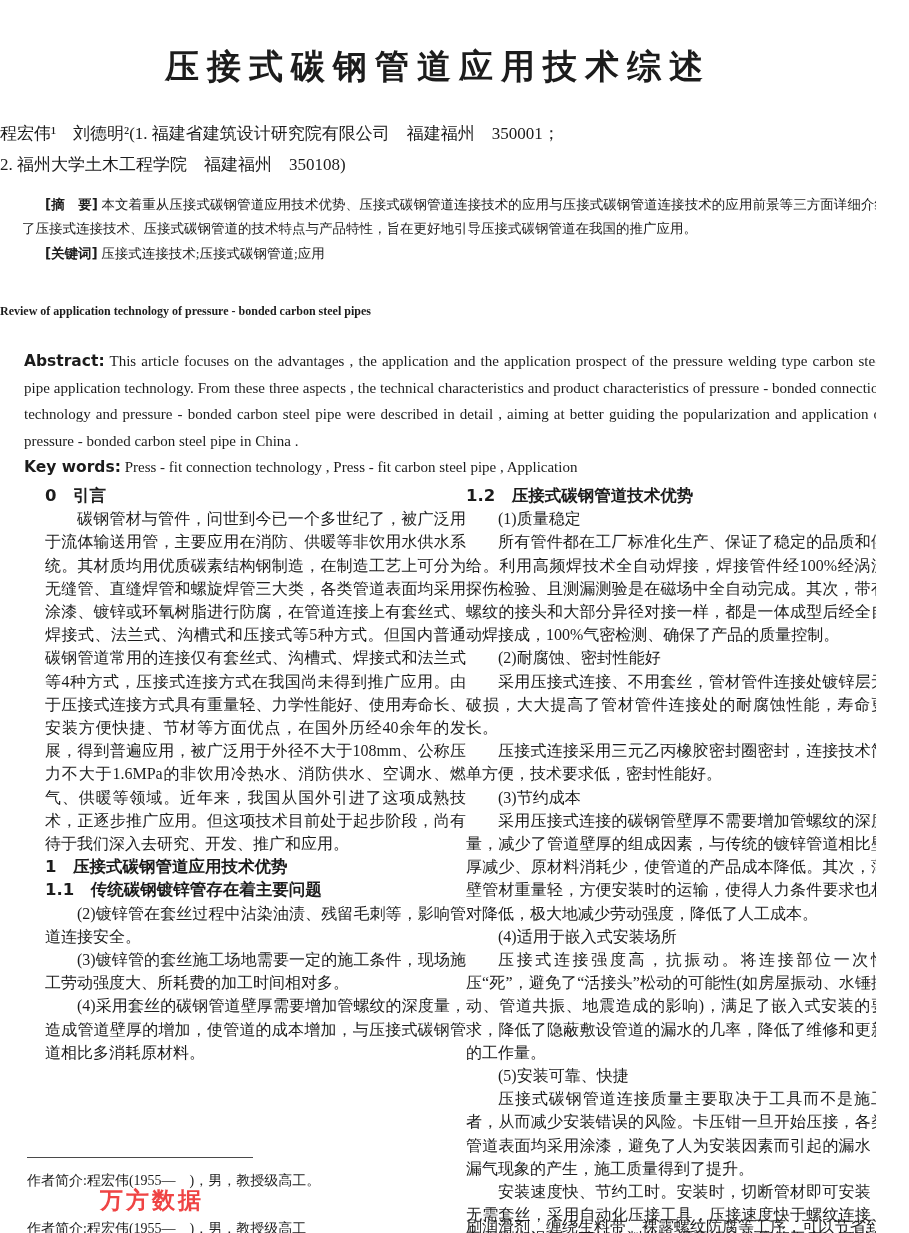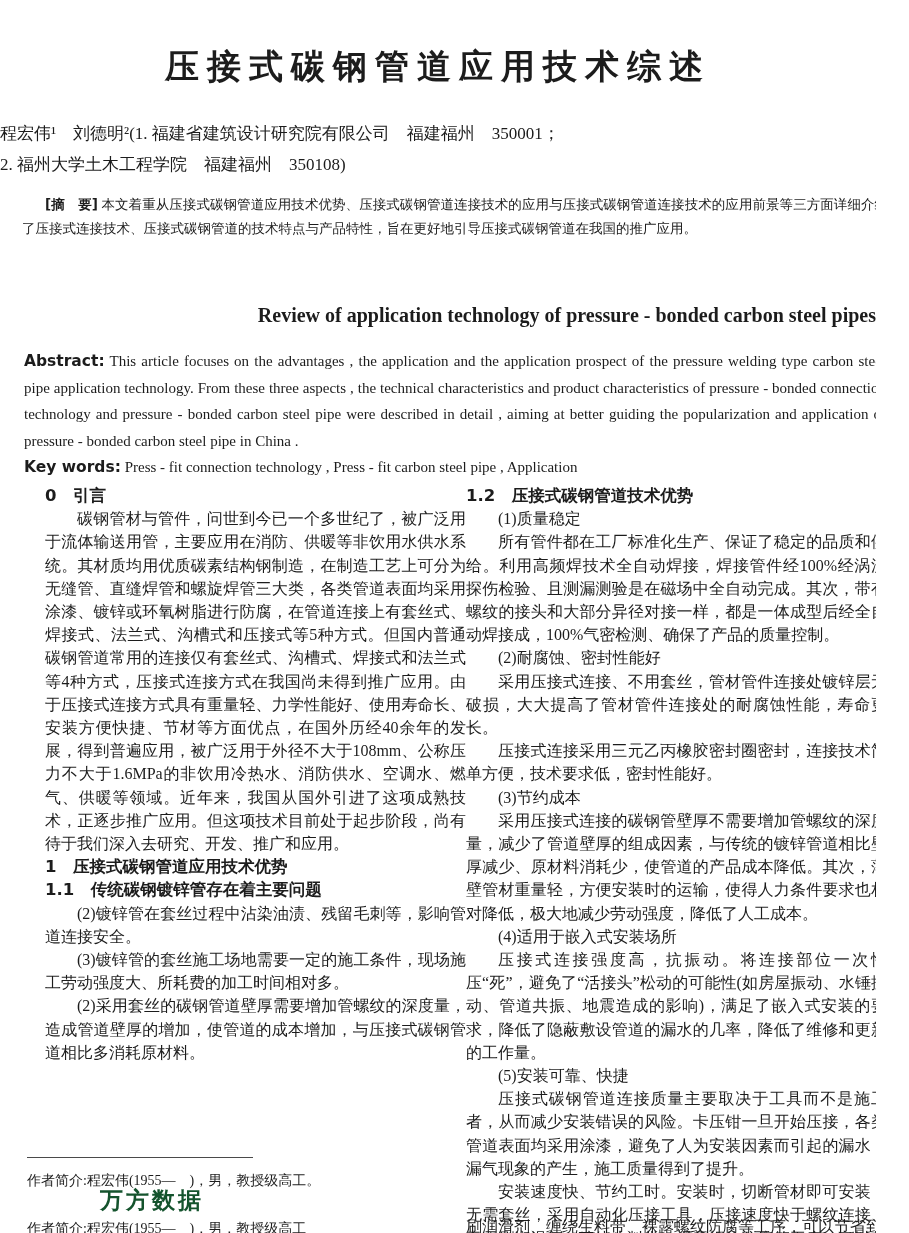--- a/index.html
+++ b/index.html
@@ -26,21 +26,21 @@
     position:absolute; top:192px; left:22px; width:866px;
     font-size:13.5px; line-height:24px; text-align:justify;
   }
   .abs-block p { margin:0; text-indent:1.7em; }
   .zh-label {
     font-weight:bold;
     font-family:"DejaVu Sans","Liberation Sans",sans-serif;
   }
   .en-title {
     position:absolute; top:304px; left:0; right:0;
-    text-align:right; font-size:20px; font-weight:bold;
+    text-align:left; font-size:12px; font-weight:bold;
   }
   .en-block {
     position:absolute; top:348px; left:24px; width:862px;
     font-size:15px; line-height:26.5px; text-align:justify;
   }
   .en-block p { margin:0; }
   .en-label {
     font-weight:bold; font-size:15.5px;
     font-family:"DejaVu Sans","Liberation Sans",sans-serif;
   }
@@ -59,21 +59,21 @@
   .foot-rule {
     position:absolute; left:27px; top:1157px; width:226px;
     border-top:1.5px solid #4a4a4a; height:0;
   }
   .foot-note {
     position:absolute; left:27px; top:1172px; font-size:14px;
   }
   .watermark {
     position:absolute; left:100px; top:1185px;
     font-size:23px; font-weight:bold; letter-spacing:3px;
-    color:#14532d;
+    color:#ef4444;
     font-family:"DejaVu Sans","Liberation Sans",sans-serif;
   }
   .ghost-left {
     position:absolute; left:27px; top:1220px; font-size:14px; white-space:nowrap;
   }
   .ghost-right {
     position:absolute; left:466px; top:1217px; font-size:16px; white-space:nowrap;
   }
 </style>
 </head>
@@ -86,20 +86,24 @@
   <div class="authors">
     <div>程宏伟¹　刘德明²(1. 福建省建筑设计研究院有限公司　福建福州　350001；</div>
     <div>2. 福州大学土木工程学院　福建福州　350108)</div>
   </div>
 
   <div class="abs-block">
     <p>
       <span class="zh-label">[摘　要]</span>
       <span>本文着重从压接式碳钢管道应用技术优势、压接式碳钢管道连接技术的应用与压接式碳钢管道连接技术的应用前景等三方面详细介绍了压接式连接技术、压接式碳钢管道的技术特点与产品特性，旨在更好地引导压接式碳钢管道在我国的推广应用。</span>
     </p>
+    <p>
+      <span class="zh-label">[关键词]</span>
+      <span>压接式连接技术;压接式碳钢管道;应用</span>
+    </p>
   </div>
 
   <div class="en-title">Review of application technology of pressure - bonded carbon steel pipes</div>
 
   <div class="en-block">
     <p>
       <span class="en-label">Abstract:</span>
       <span>This article focuses on the advantages , the application and the application prospect of the pressure welding type carbon steel pipe application technology. From these three aspects , the technical characteristics and product characteristics of pressure - bonded connection technology and pressure - bonded carbon steel pipe were described in detail , aiming at better guiding the popularization and application of pressure - bonded carbon steel pipe in China .</span>
     </p>
     <p>
@@ -108,21 +112,21 @@
     </p>
   </div>
 
   <div class="col col-left">
     <h3 class="bh">0　引言</h3>
     <p>碳钢管材与管件，问世到今已一个多世纪了，被广泛用于流体输送用管，主要应用在消防、供暖等非饮用水供水系统。其材质均用优质碳素结构钢制造，在制造工艺上可分为无缝管、直缝焊管和螺旋焊管三大类，各类管道表面均采用涂漆、镀锌或环氧树脂进行防腐，在管道连接上有套丝式、焊接式、法兰式、沟槽式和压接式等5种方式。但国内普通碳钢管道常用的连接仅有套丝式、沟槽式、焊接式和法兰式等4种方式，压接式连接方式在我国尚未得到推广应用。由于压接式连接方式具有重量轻、力学性能好、使用寿命长、安装方便快捷、节材等方面优点，在国外历经40余年的发展，得到普遍应用，被广泛用于外径不大于108mm、公称压力不大于1.6MPa的非饮用冷热水、消防供水、空调水、燃气、供暖等领域。近年来，我国从国外引进了这项成熟技术，正逐步推广应用。但这项技术目前处于起步阶段，尚有待于我们深入去研究、开发、推广和应用。</p>
     <h3 class="bh">1　压接式碳钢管道应用技术优势</h3>
     <h4 class="bh">1.1　传统碳钢镀锌管存在着主要问题</h4>
     <p>(2)镀锌管在套丝过程中沾染油渍、残留毛刺等，影响管道连接安全。</p>
     <p>(3)镀锌管的套丝施工场地需要一定的施工条件，现场施工劳动强度大、所耗费的加工时间相对多。</p>
-    <p>(2)采用套丝的碳钢管道壁厚需要增加管螺纹的深度量，造成管道壁厚的增加，使管道的成本增加，与压接式碳钢管道相比多消耗原材料。</p>
+    <p>(4)采用套丝的碳钢管道壁厚需要增加管螺纹的深度量，造成管道壁厚的增加，使管道的成本增加，与压接式碳钢管道相比多消耗原材料。</p>
   </div>
 
   <div class="col col-right">
     <h4 class="bh">1.2　压接式碳钢管道技术优势</h4>
     <p>(1)质量稳定</p>
     <p>所有管件都在工厂标准化生产、保证了稳定的品质和供给。利用高频焊技术全自动焊接，焊接管件经100%经涡流探伤检验、且测漏测验是在磁场中全自动完成。其次，带有螺纹的接头和大部分异径对接一样，都是一体成型后经全自动焊接成，100%气密检测、确保了产品的质量控制。</p>
     <p>(2)耐腐蚀、密封性能好</p>
     <p>采用压接式连接、不用套丝，管材管件连接处镀锌层无破损，大大提高了管材管件连接处的耐腐蚀性能，寿命更长。</p>
     <p>压接式连接采用三元乙丙橡胶密封圈密封，连接技术简单方便，技术要求低，密封性能好。</p>
     <p>(3)节约成本</p>

